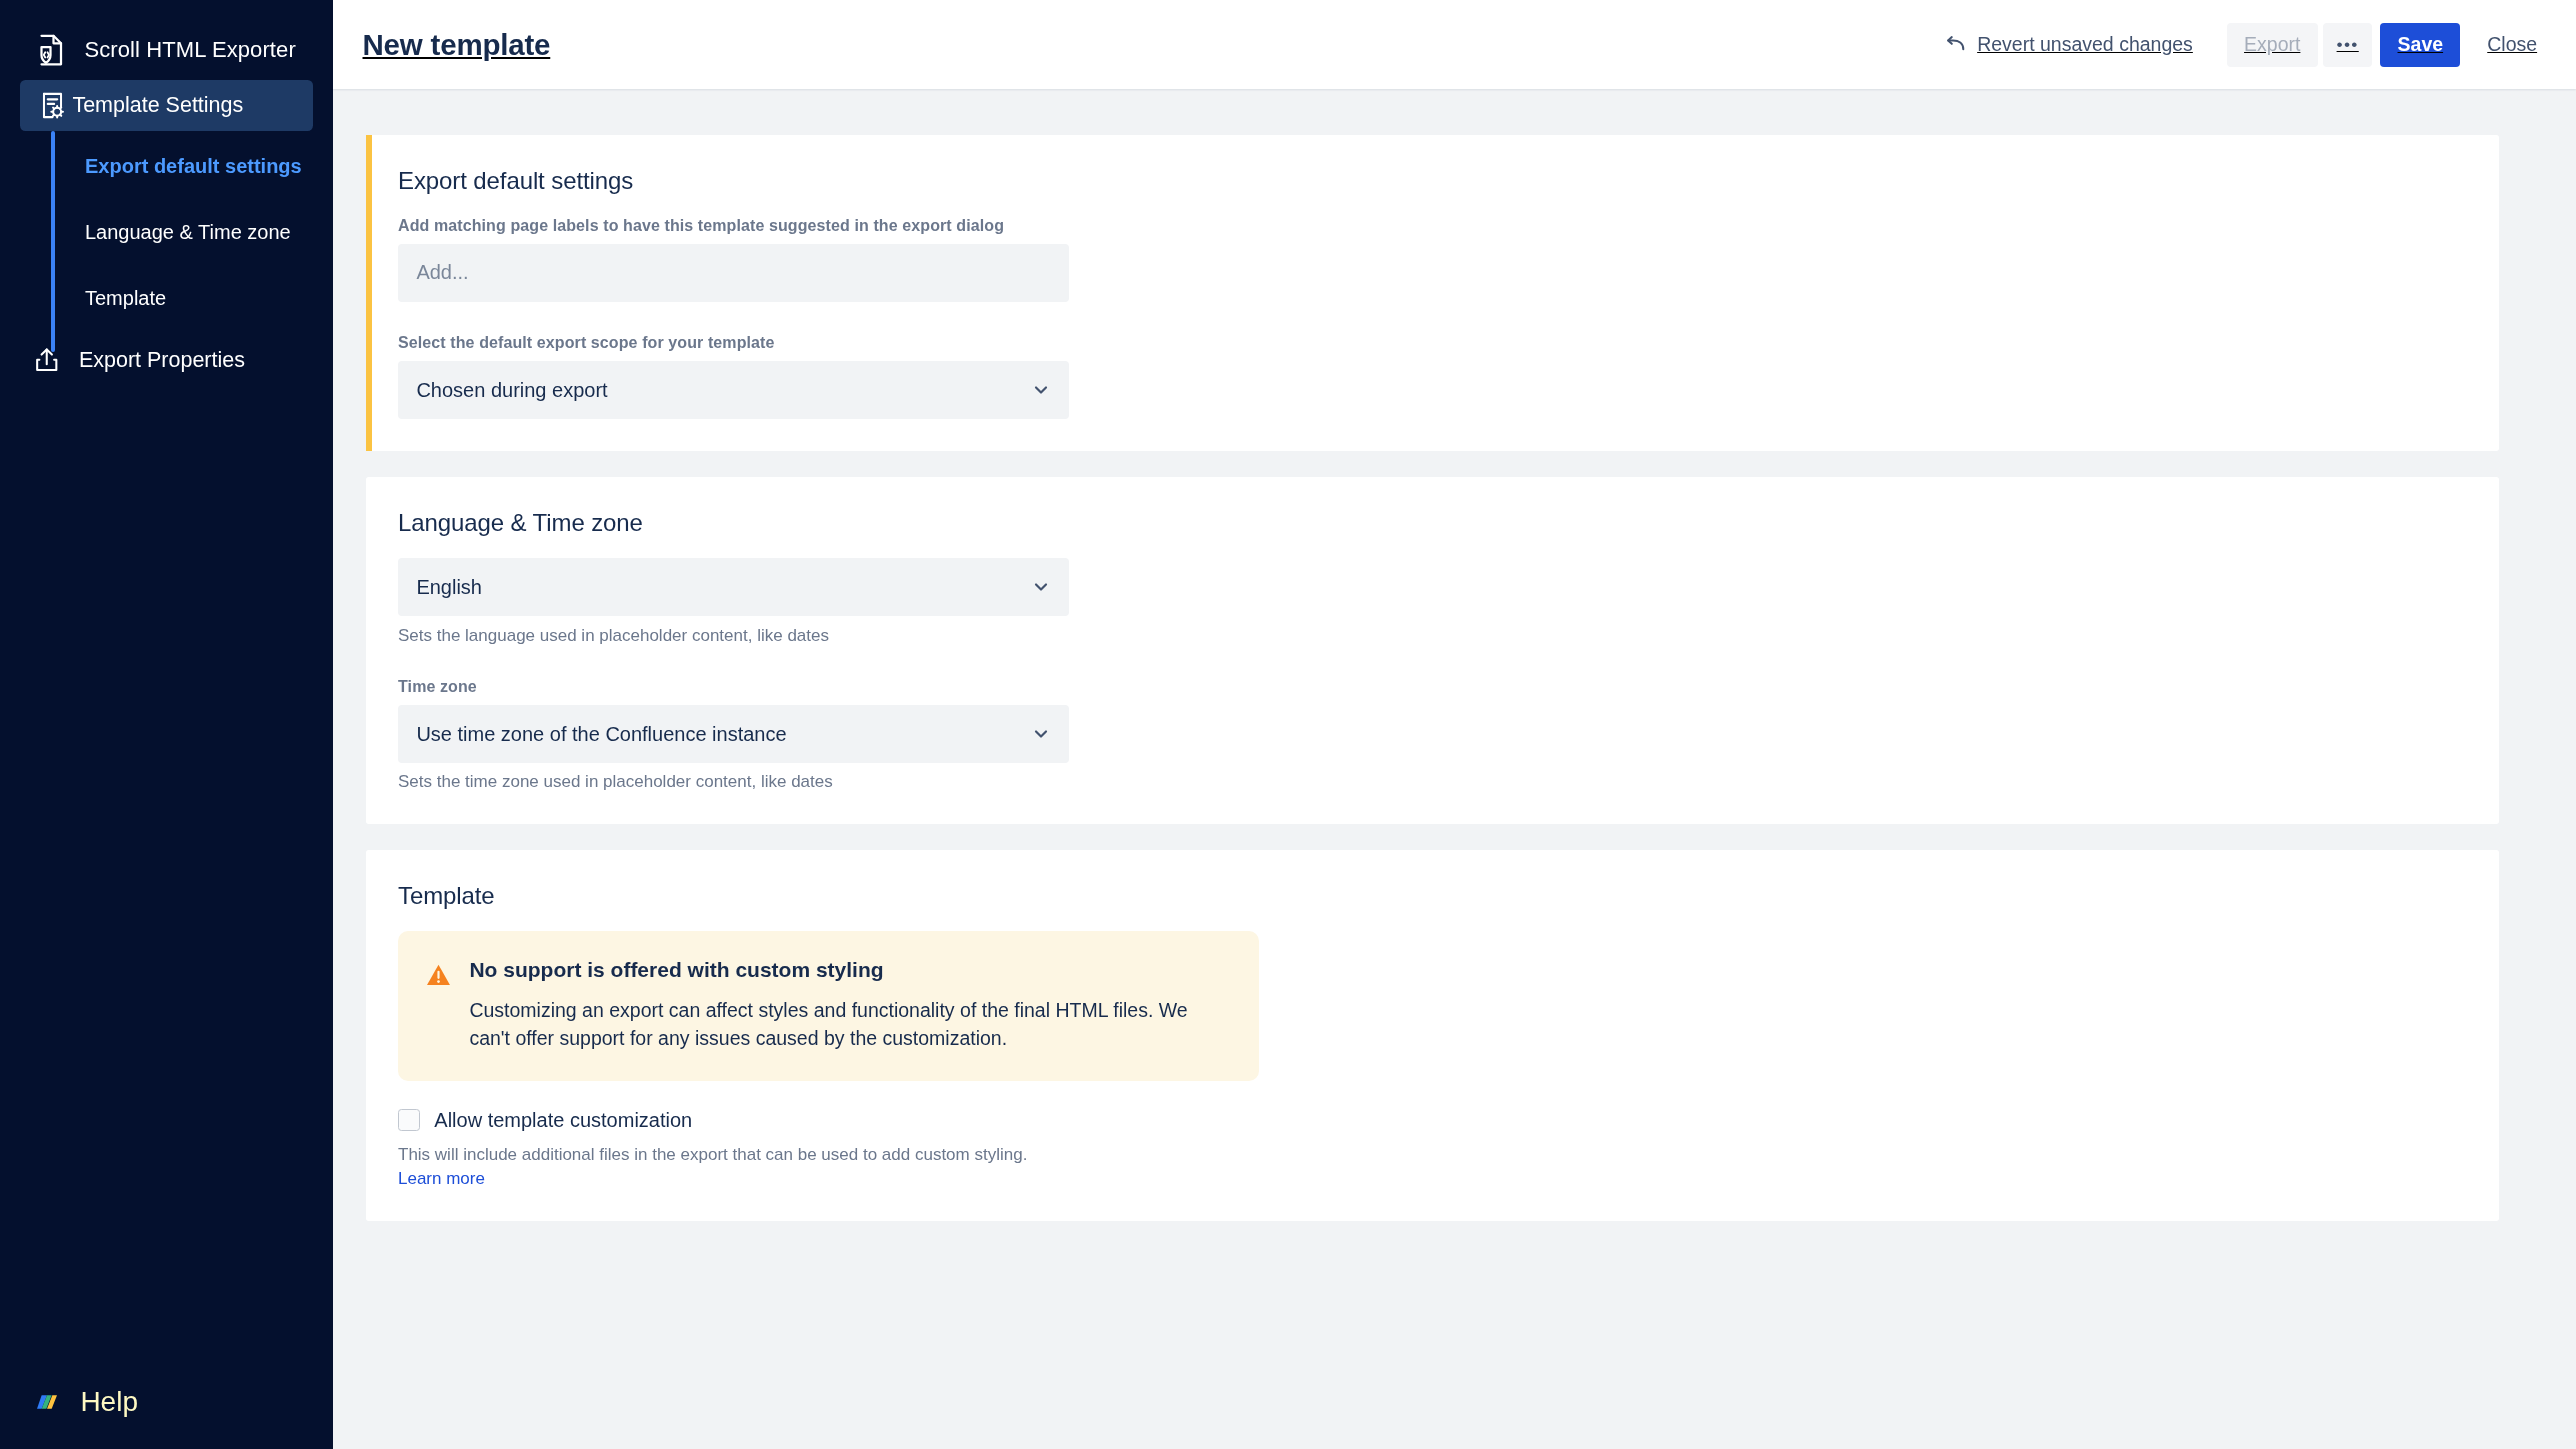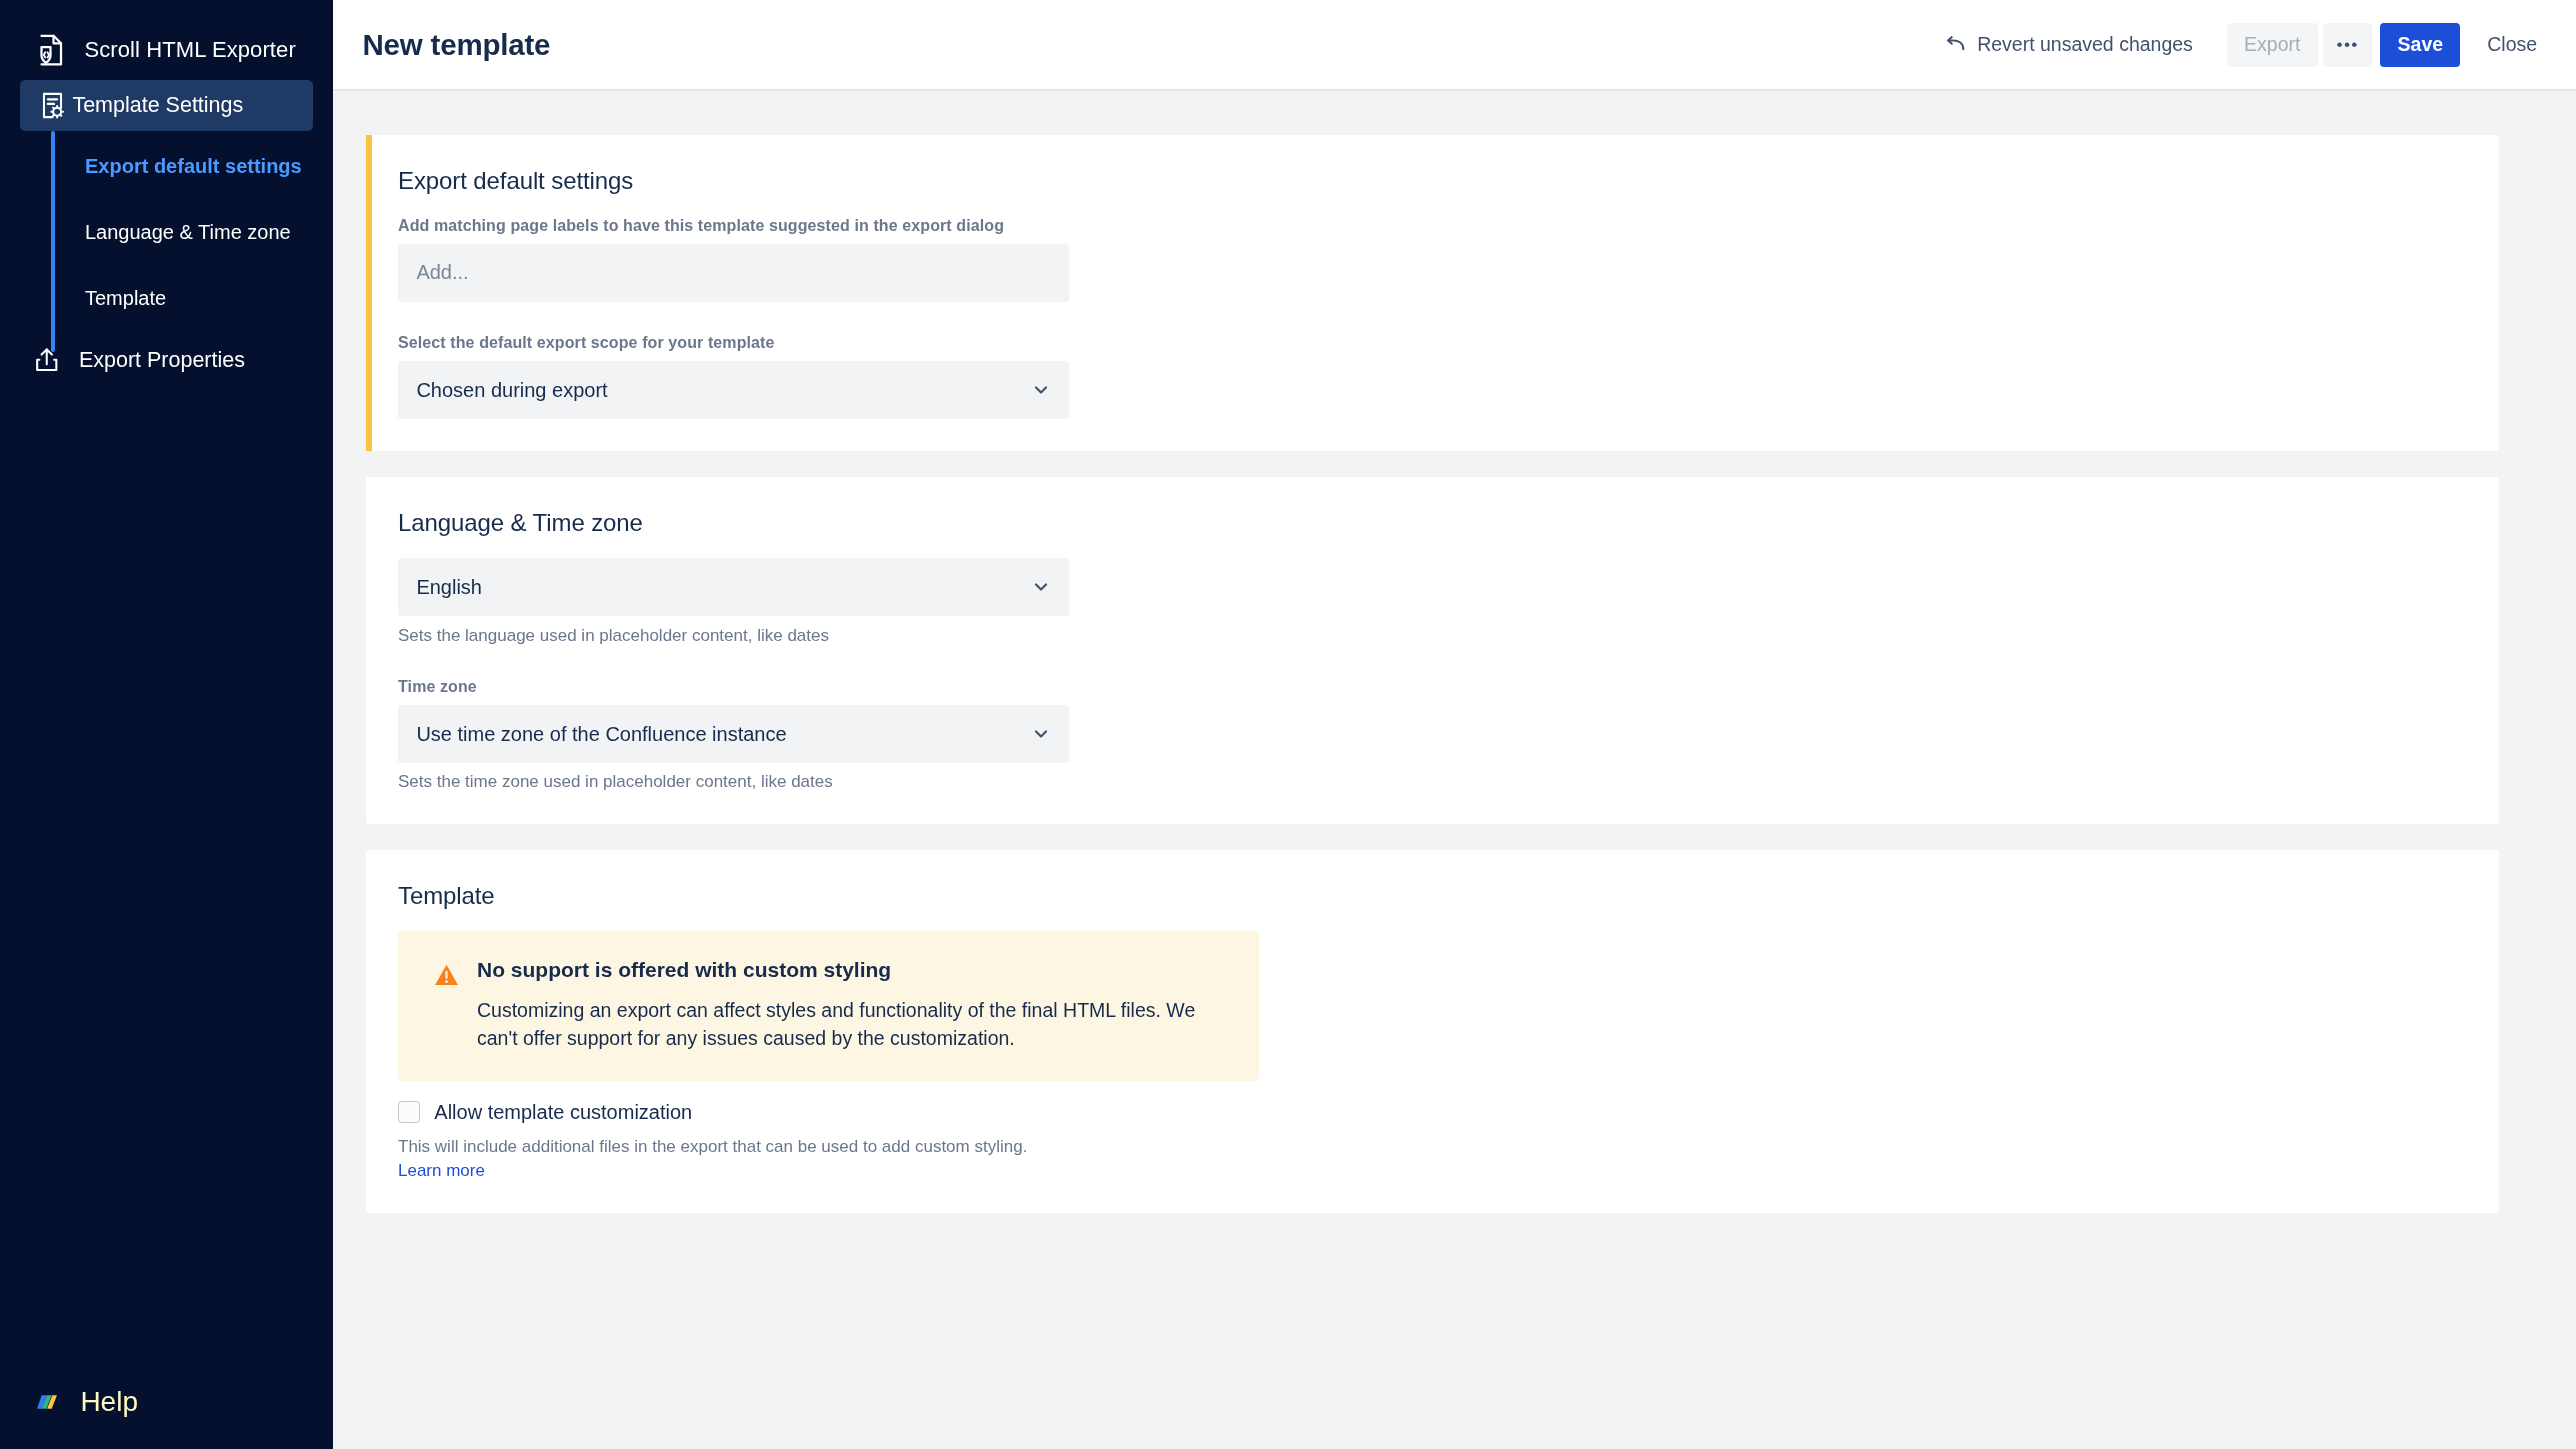--- a/index.html
+++ b/index.html
@@ -62,21 +62,21 @@
   .nav-secondary-label { font-size: 21.5px; color: #fff; }
 
   .help {
     position: absolute; left: 31px; bottom: 31px;
     display: flex; align-items: center; gap: 17.4px; cursor: pointer;
   }
   .help-icon { width: 32px; height: 32px; flex: 0 0 32px; }
   .help-label { font-size: 28px; color:#fef9c3; }
 
   
-  .main { flex: 1 1 auto; position: relative; height: 1449px; background:#a21caf; }
+  .main { flex: 1 1 auto; position: relative; height: 1449px; background:#a21caf;text-decoration:underline; }
 
   .topbar {
     height: 89px; background: #ffffff;
     display: flex; align-items: center;
     padding: 0 29.5px 0 29.5px;
     box-shadow: 0 1.3px 2px rgba(9,30,66,0.10);
     position: relative; z-index: 5;
   }
   .page-title { font-size: 29.5px; font-weight: 700; color: #172b4d; letter-spacing: -0.2px; }
   .topbar-spacer { flex: 1 1 auto; }
@@ -144,26 +144,25 @@
     font-size: 20px; color: #172b4d; cursor: pointer;
   }
   .input-box .placeholder { color: #7a8699; }
   .select-box .value { flex: 1 1 auto; }
   .chev { width: 20px; height: 20px; flex: 0 0 20px; }
   .spacer-44 { height: 32px; }
 
   
   .warn {
     background: #fdf6e3;
-    border-radius: 4px;
+    border-radius: 10px;
     width: 861px;
     padding: 27px 31px 28px 27px;
     display: flex; gap: 17.4px;
-    margin-bottom: 20px;
-    justify-content: flex-end;
+    margin-bottom: 28px;
   }
   .warn-icon { width: 27px; height: 27px; flex: 0 0 27px; margin-top: 4px; }
   .warn-title { font-size: 21px; font-weight: 700; color: #172b4d; margin-bottom: 14.8px; }
   .warn-body { font-size: 19.5px; line-height: 1.42; color: #172b4d; max-width: 751px; }
 
   .checkrow { display: flex; align-items: center; gap: 14.8px; margin-top: 2.7px; }
   .checkbox {
     width: 21.5px; height: 21.5px; flex: 0 0 21.5px;
     border: 1.3px solid #c1c7d0; border-radius: 3.4px; background: #fafbfc;
     cursor: pointer;

